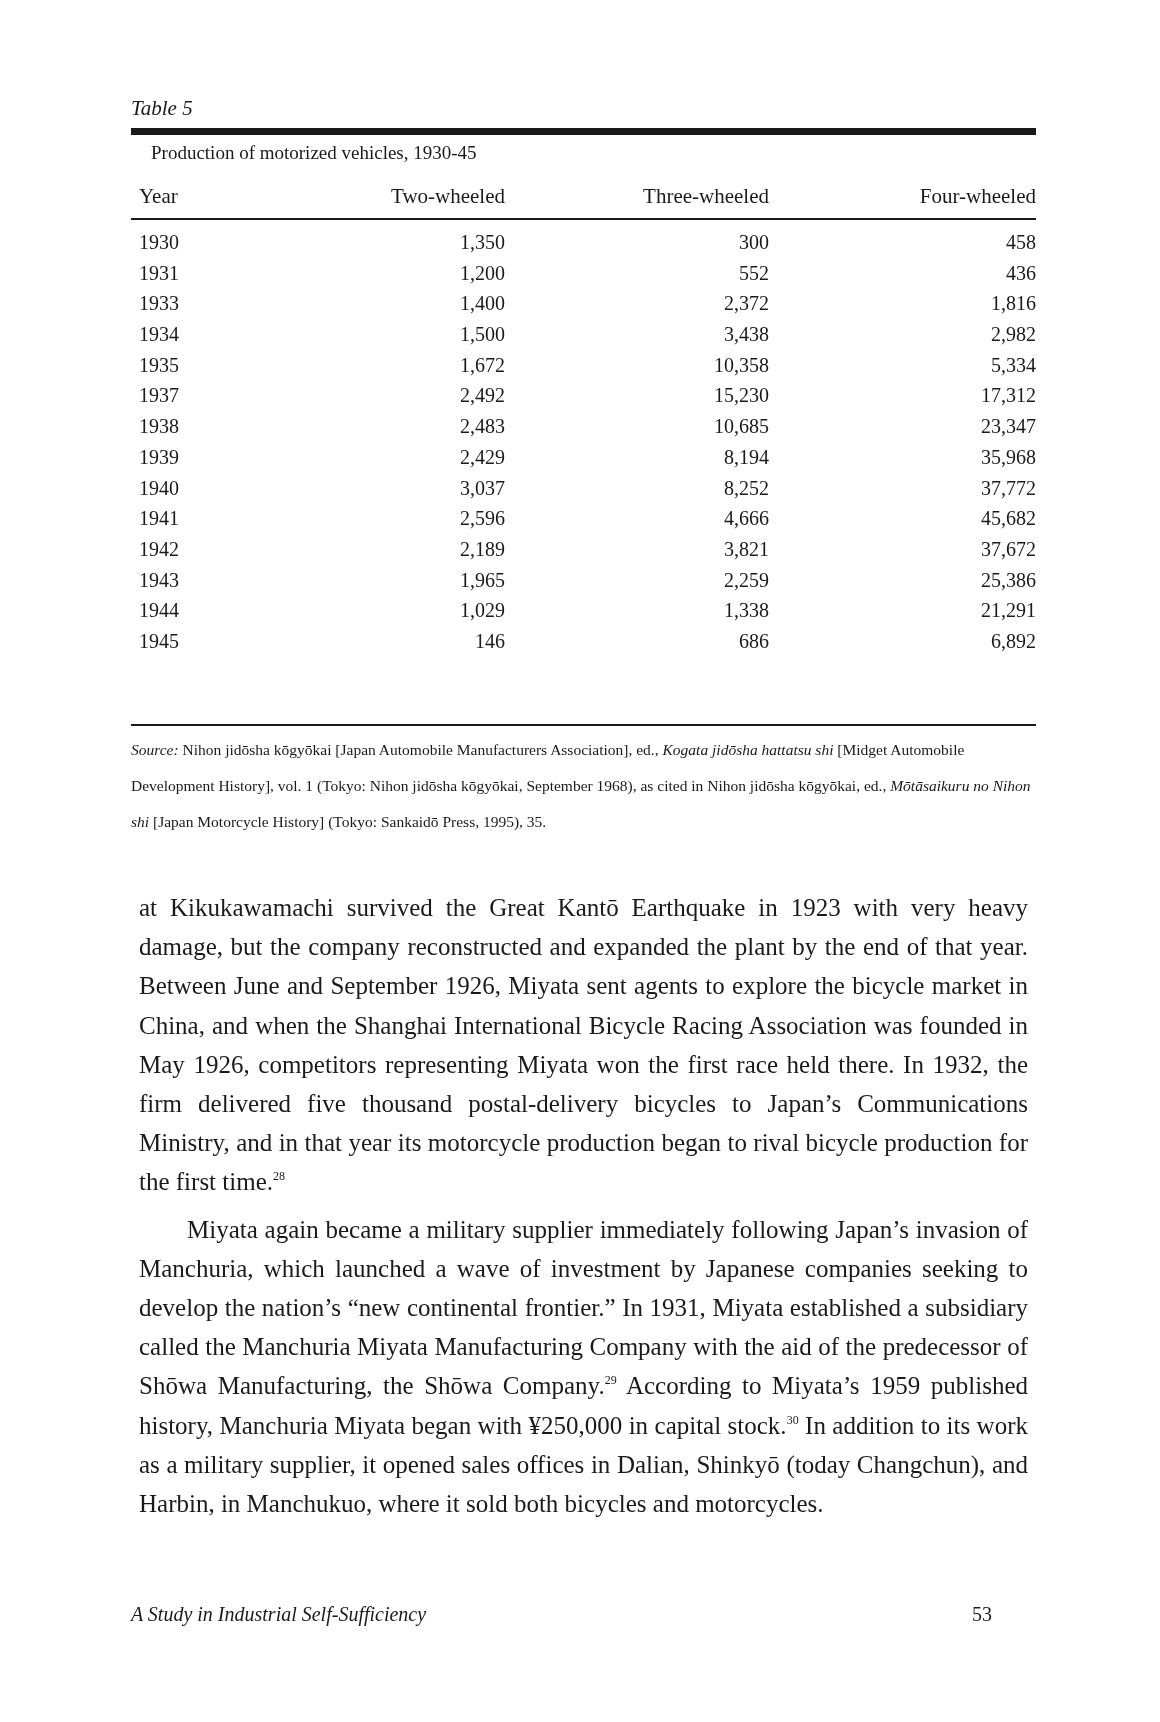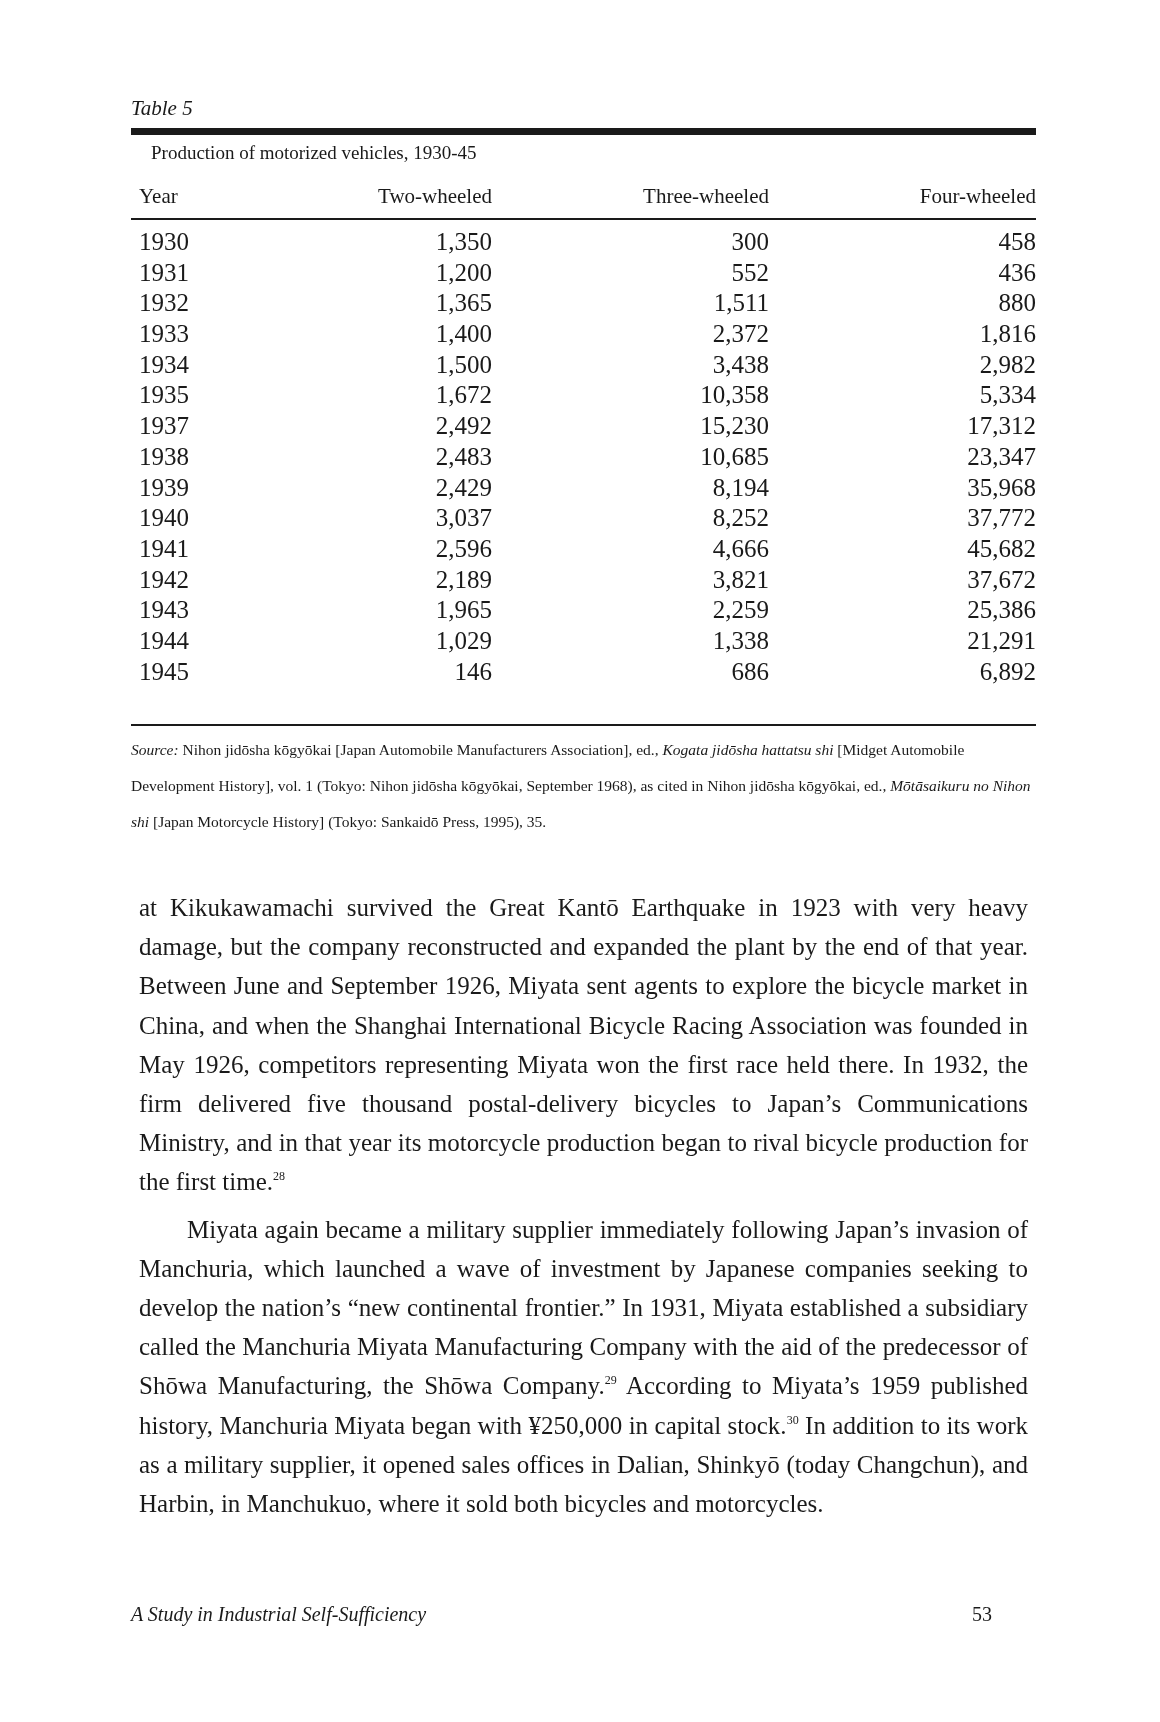--- a/index.html
+++ b/index.html
@@ -6,25 +6,25 @@
   body { width: 1160px; height: 1722px; position: relative; overflow: hidden;
          font-family: "Liberation Serif", "DejaVu Serif", serif; color: #1a1a1a; }
   .page { position: absolute; left: 131px; top: 0; width: 905px; }
   .table-label { position: absolute; top: 96px; left: 0; font-style: italic; font-size: 21px; }
   .thick-rule { position: absolute; top: 128px; left: 0; width: 905px; height: 7px; background: #1a1a1a; }
   .table-title { position: absolute; top: 142px; left: 0; font-size: 19px; margin-left: 20px; }
   .thead { position: absolute; top: 184px; left: 0; width: 905px; height: 28px; font-size: 21px; }
   .thin-rule { position: absolute; left: 0; width: 905px; height: 1.5px; background: #1a1a1a; }
   .col { position: absolute; white-space: nowrap; }
   .c0 { left: 0; margin-left: 8px; }
-  .c1 { right: 544px; text-align: right; }
+  .c1 { right: 531px; text-align: right; }
   .c2 { right: 267px; text-align: left; }
   .c3 { right: 0; text-align: right; }
   .tbody { position: absolute; top: 228px; left: 0; width: 905px; }
-  .trow { position: relative; height: 30.7px; font-size: 25px; line-height: 28px; }
+  .trow { position: relative; height: 30.7px; font-size: 20px; line-height: 28px; }
   .source { position: absolute; top: 732px; left: 0; width: 905px; font-size: 15.5px; line-height: 36px; }
   .source i { font-style: italic; }
   .body { position: absolute; top: 880px; left: 0; width: 905px; font-size: 25px; line-height: 39.2px; text-align: justify; }
   .body p { margin: 8px; }
   .body p.indent { text-indent: 48px; }
   sup { font-size: 12px; vertical-align: 10px; line-height: 0; }
   .footer { position: absolute; top: 1603px; left: 0; width: 905px; font-size: 20px; }
   .footer .running-title { position: absolute; left: 0; font-style: italic; }
   .footer .page-number { position: absolute; left: 841px; }
 </style>
@@ -50,26 +50,20 @@
         <span class="col c0">1930</span>
         <span class="col c1">1,350</span>
         <span class="col c2">300</span>
         <span class="col c3">458</span>
       </div>
     <div class="trow">
         <span class="col c0">1931</span>
         <span class="col c1">1,200</span>
         <span class="col c2">552</span>
         <span class="col c3">436</span>
-      </div>
-    <div class="trow">
-        <span class="col c0">1932</span>
-        <span class="col c1">1,365</span>
-        <span class="col c2">1,511</span>
-        <span class="col c3">880</span>
       </div>
     <div class="trow">
         <span class="col c0">1933</span>
         <span class="col c1">1,400</span>
         <span class="col c2">2,372</span>
         <span class="col c3">1,816</span>
       </div>
     <div class="trow">
         <span class="col c0">1934</span>
         <span class="col c1">1,500</span>

